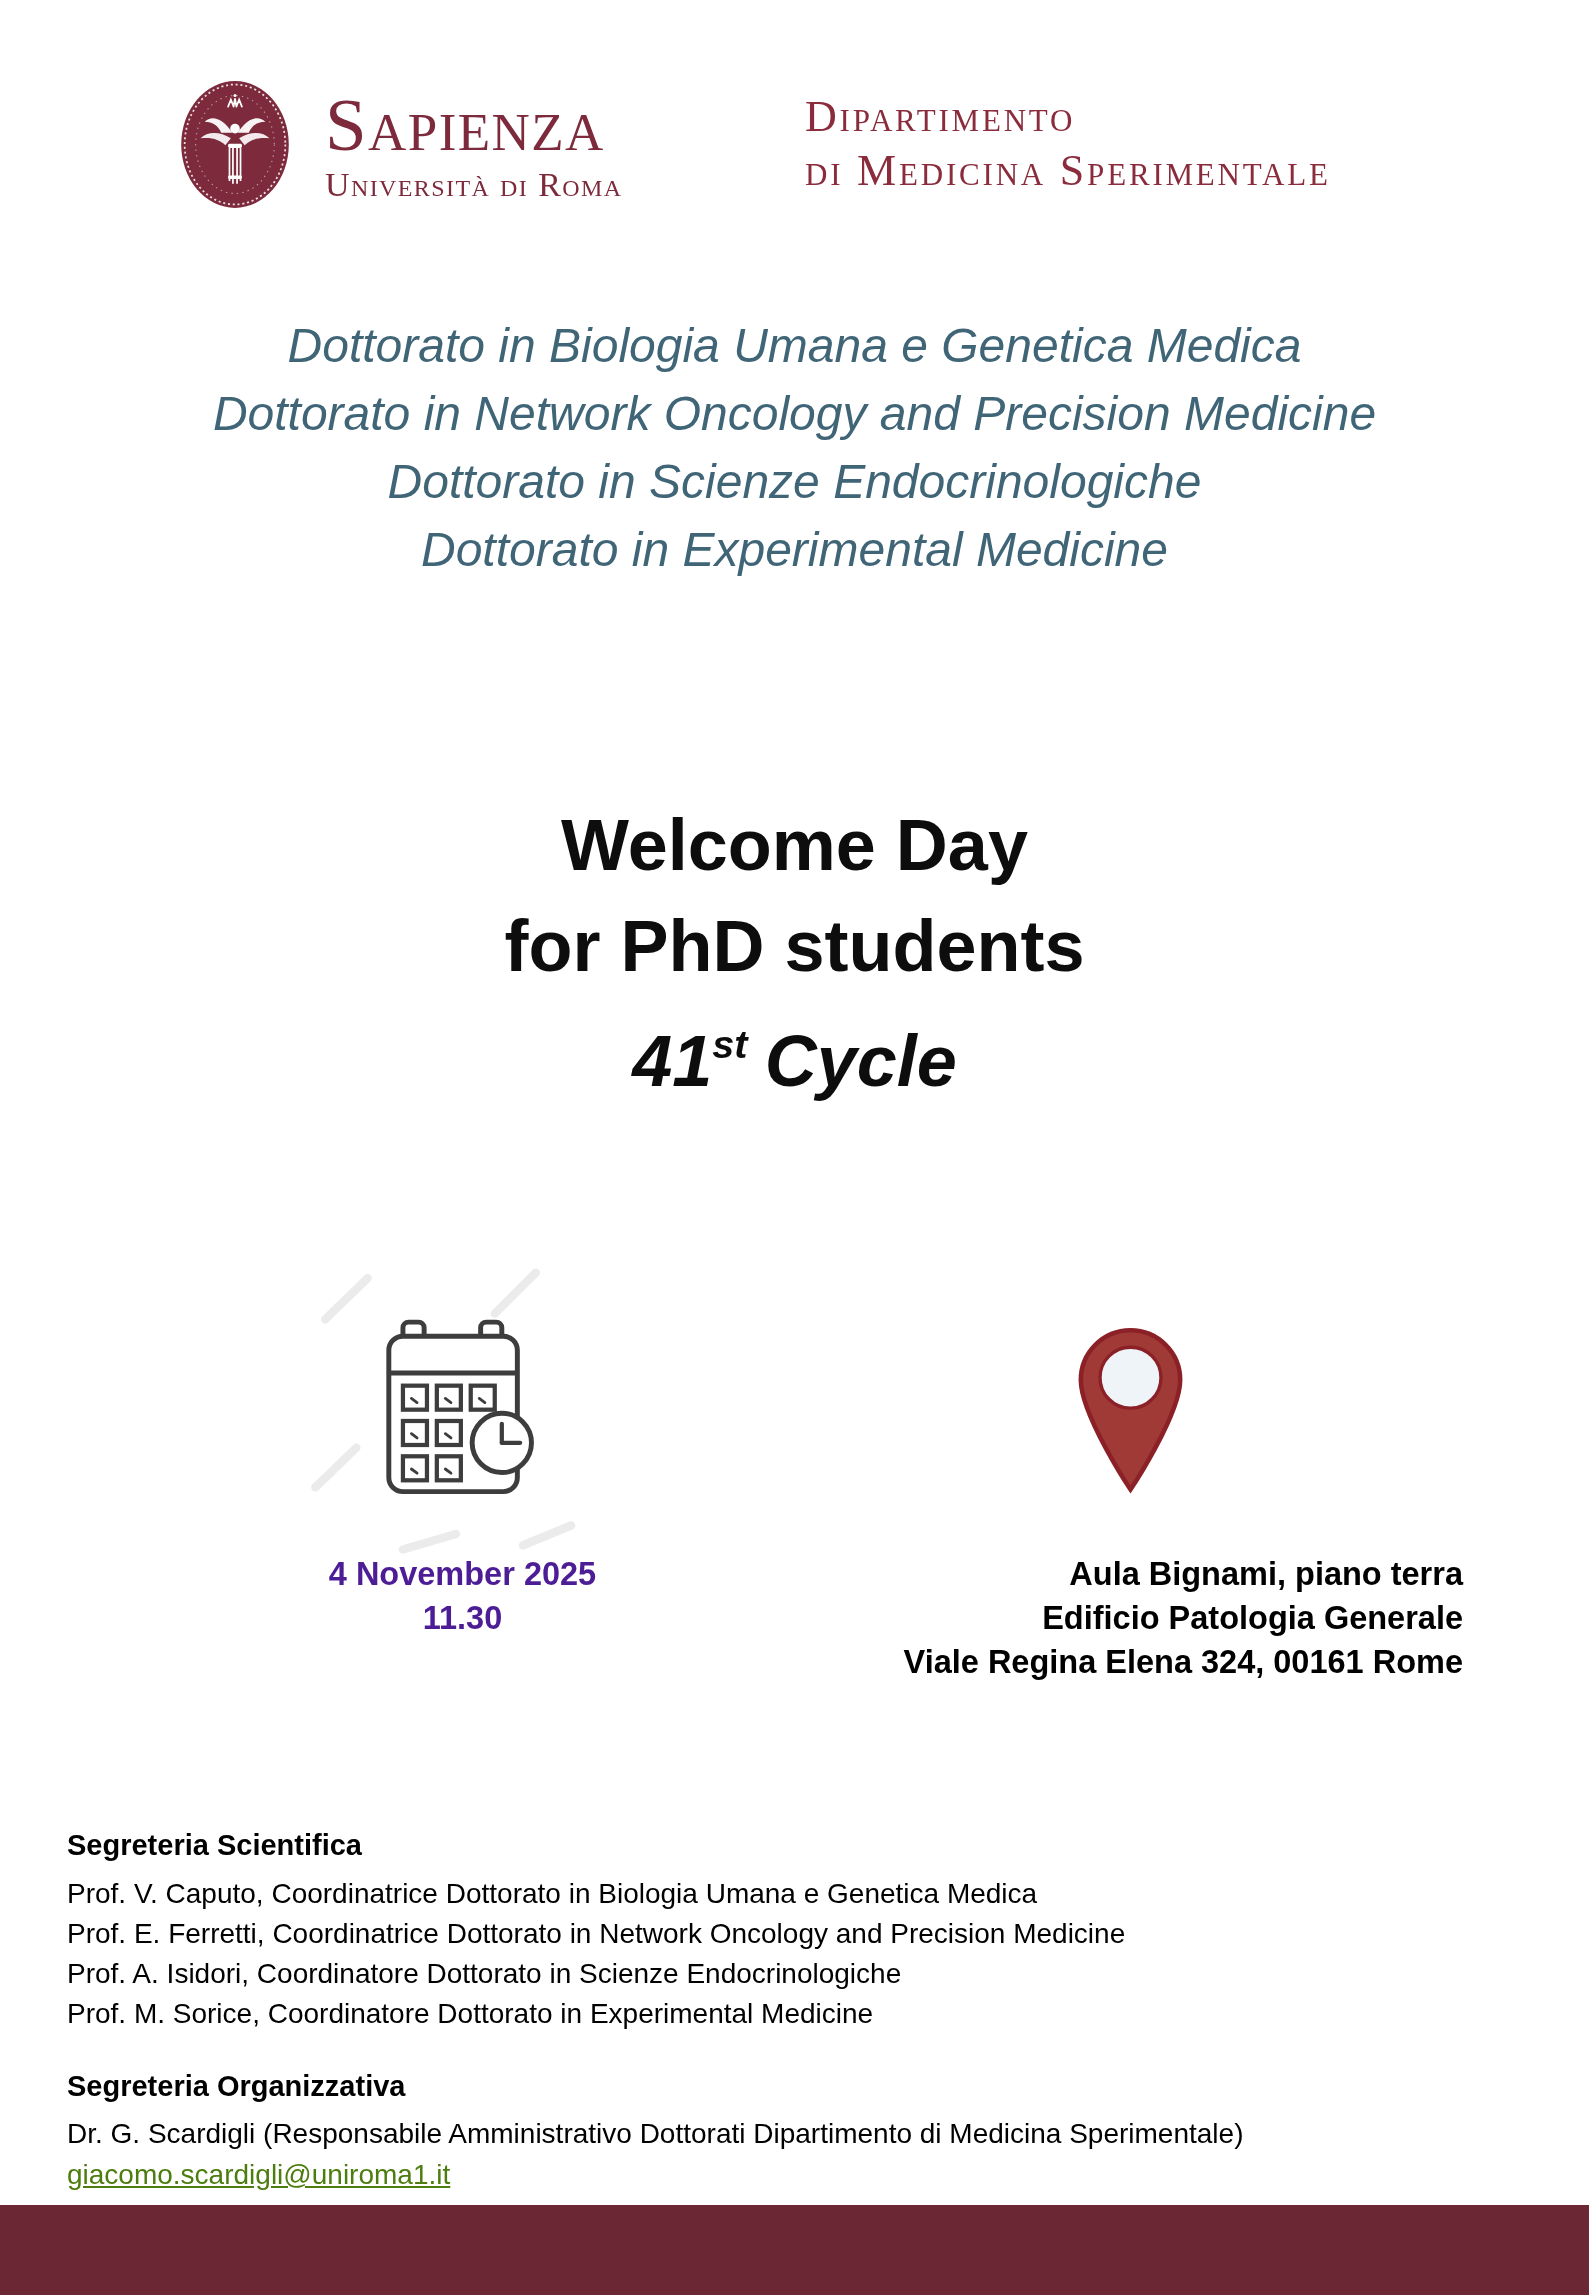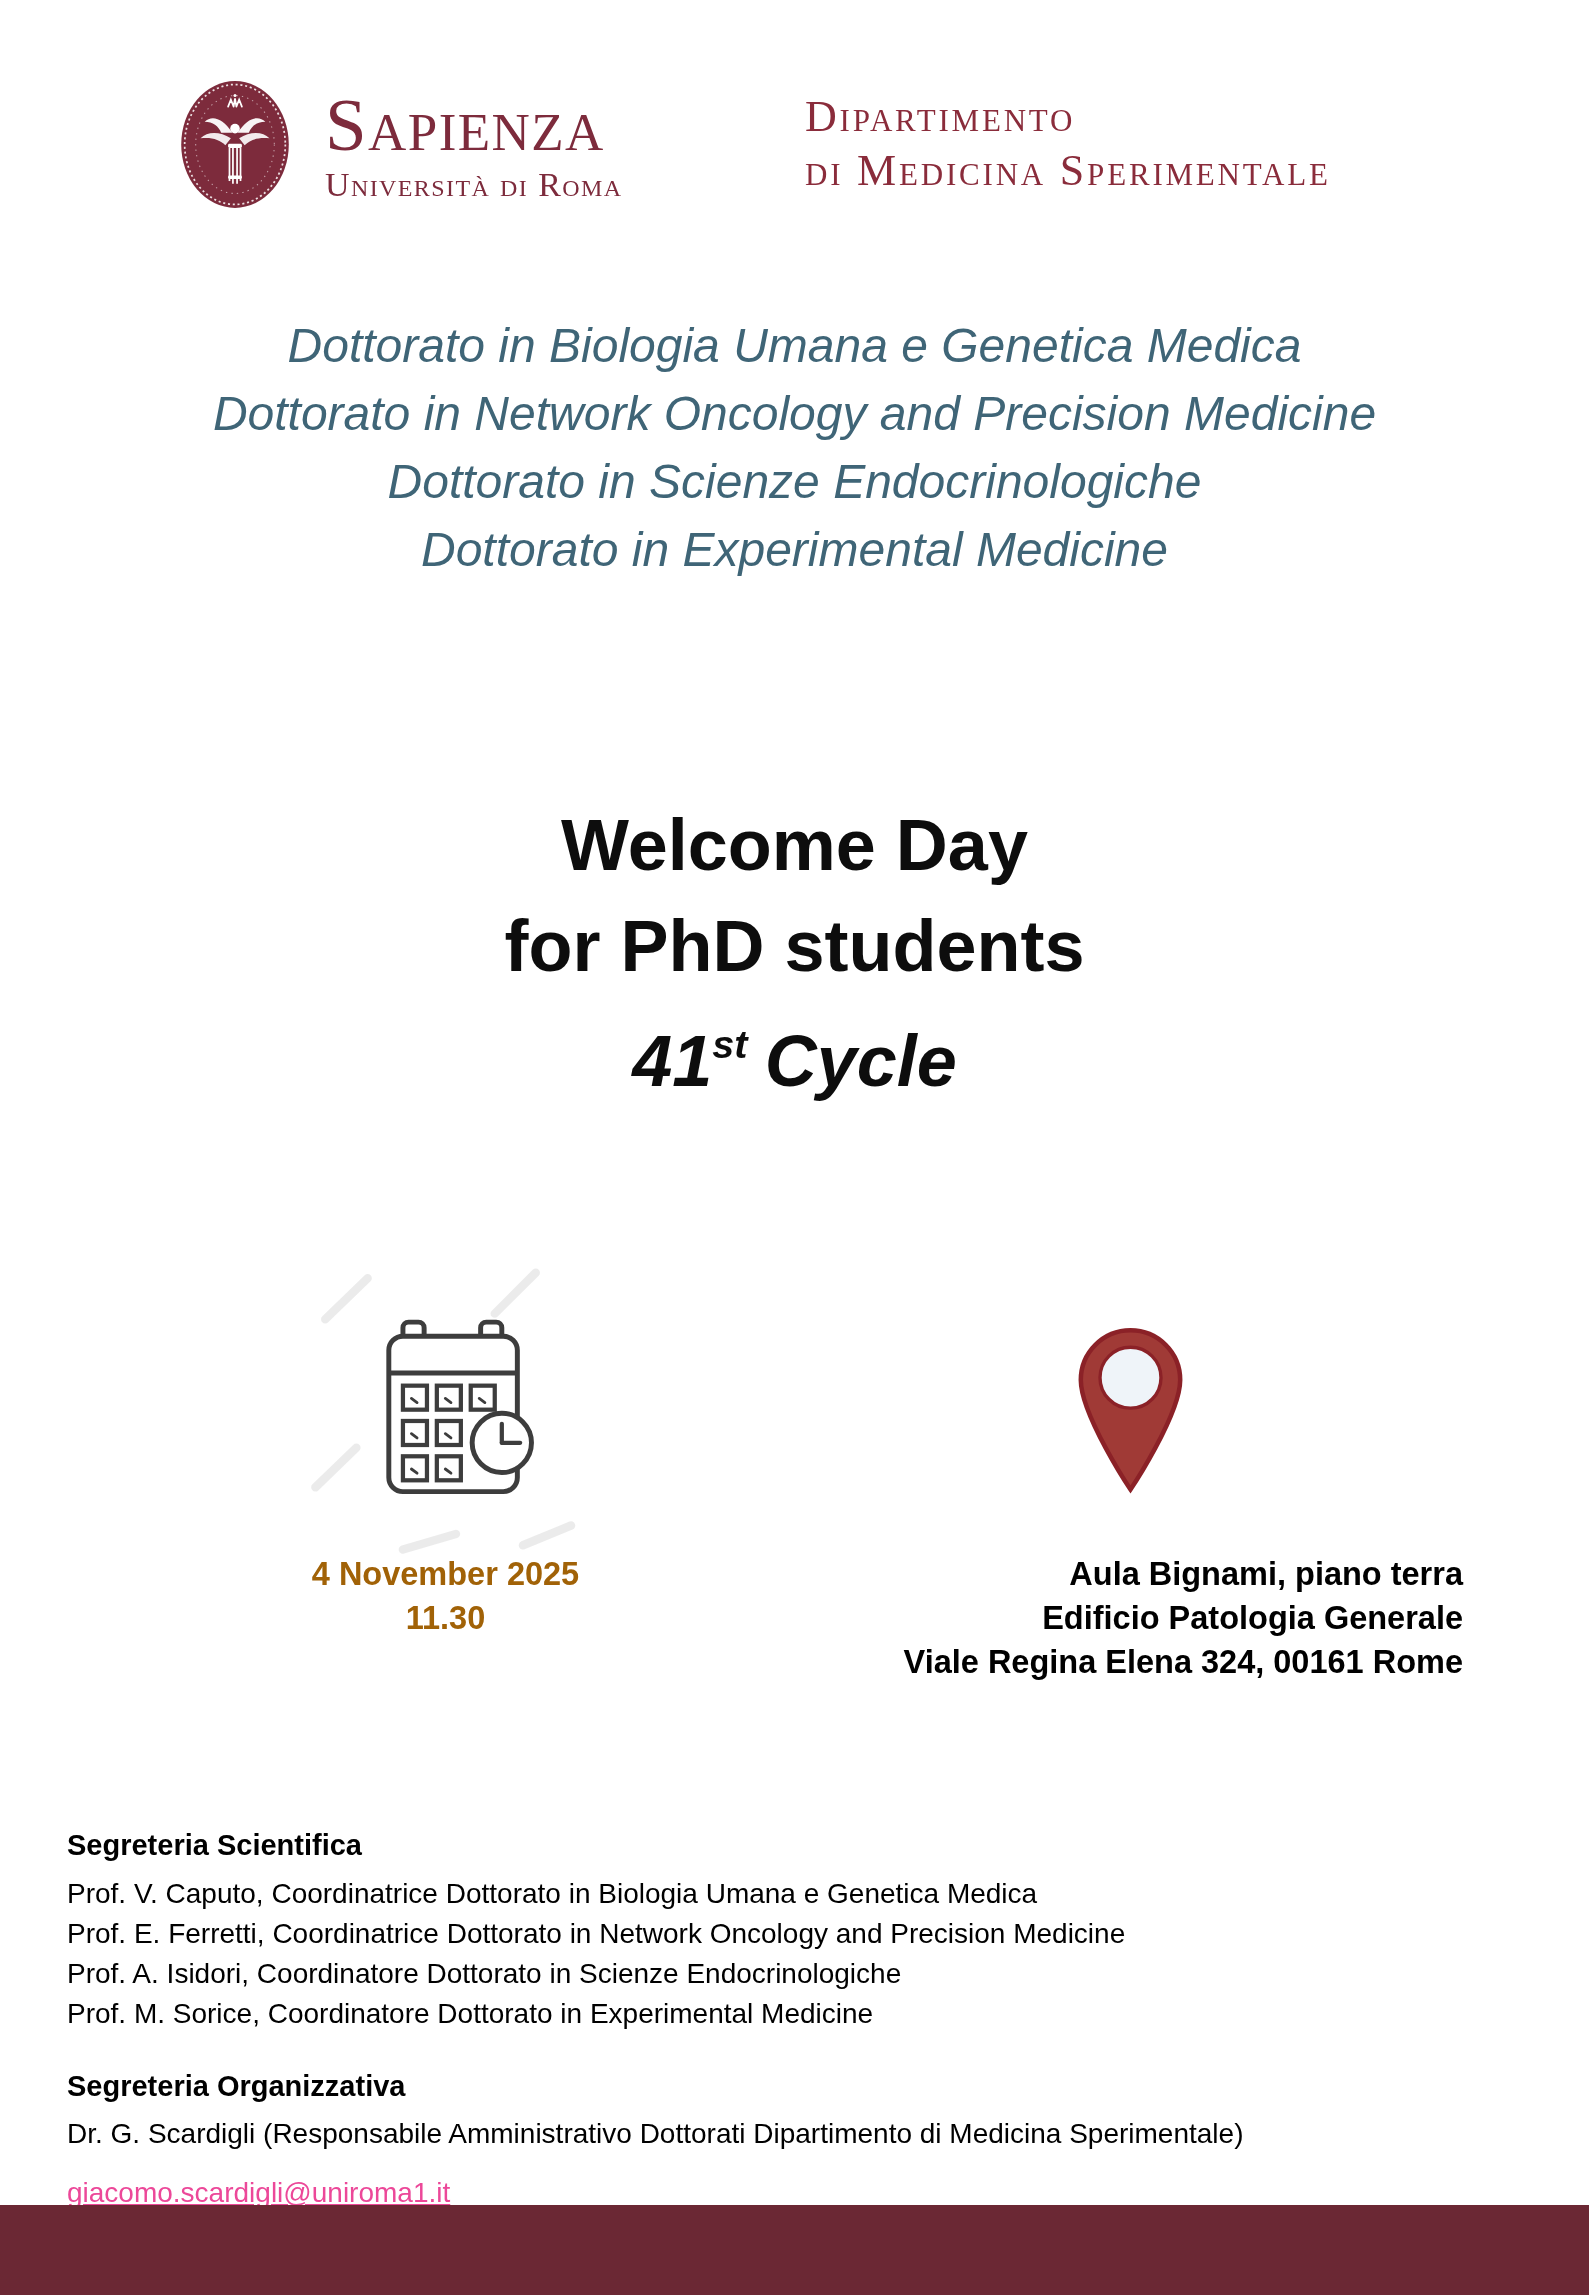--- a/index.html
+++ b/index.html
@@ -26,31 +26,31 @@
   
   .main-title{position:absolute;left:0;top:795px;width:1589px;text-align:center;
               color:#0d0d0d;font-weight:bold;font-size:72px;line-height:101px;}
   .main-title .cycle-line{font-style:italic;}
   .main-title sup{font-size:55%;position:relative;top:-0.08em;}
   .cycle-word{margin-left:0.24em;}
   
   .icons-svg{position:absolute;left:297px;top:1257px;}
   .pin-svg{position:absolute;left:1074px;top:1328px;}
   
-  .event-date{position:absolute;left:216px;top:1552px;width:459px;text-align:center;
-              font-weight:bold;font-size:32.5px;line-height:44px;color:#a16207;}
+  .event-date{position:absolute;left:233px;top:1552px;width:459px;text-align:center;
+              font-weight:bold;font-size:32.5px;line-height:44px;color:#4c1d95;}
   .event-loc{position:absolute;left:841px;top:1552px;width:622px;text-align:right;
              font-weight:bold;font-size:32.5px;line-height:44px;color:#000;}
   
   .sci{position:absolute;left:67px;top:1828px;color:#000;}
   .sec-heading{font-weight:bold;font-size:29px;line-height:35px;margin-bottom:11.3px;}
   .sec-line{font-size:28px;line-height:40px;}
   .org{position:absolute;left:67px;top:2069px;color:#000;}
   .org .sec-line{line-height:38px;text-align:center;}
-  .email-link{color:#ec4899;font-size:28px;line-height:38px;display:inline-block;margin-top:21px;}
+  .email-link{color:#4d7c0f;font-size:28px;line-height:38px;display:inline-block;margin-top:3px;}
   
   .footer-bar{position:absolute;left:0;top:2205px;width:1589px;height:90px;background:#6b2834;}
 </style>
 </head>
 <body>
 
 <div class="page">
 
   <div class="sapienza-logo">
     <svg class="seal" viewBox="0 0 160 190">

